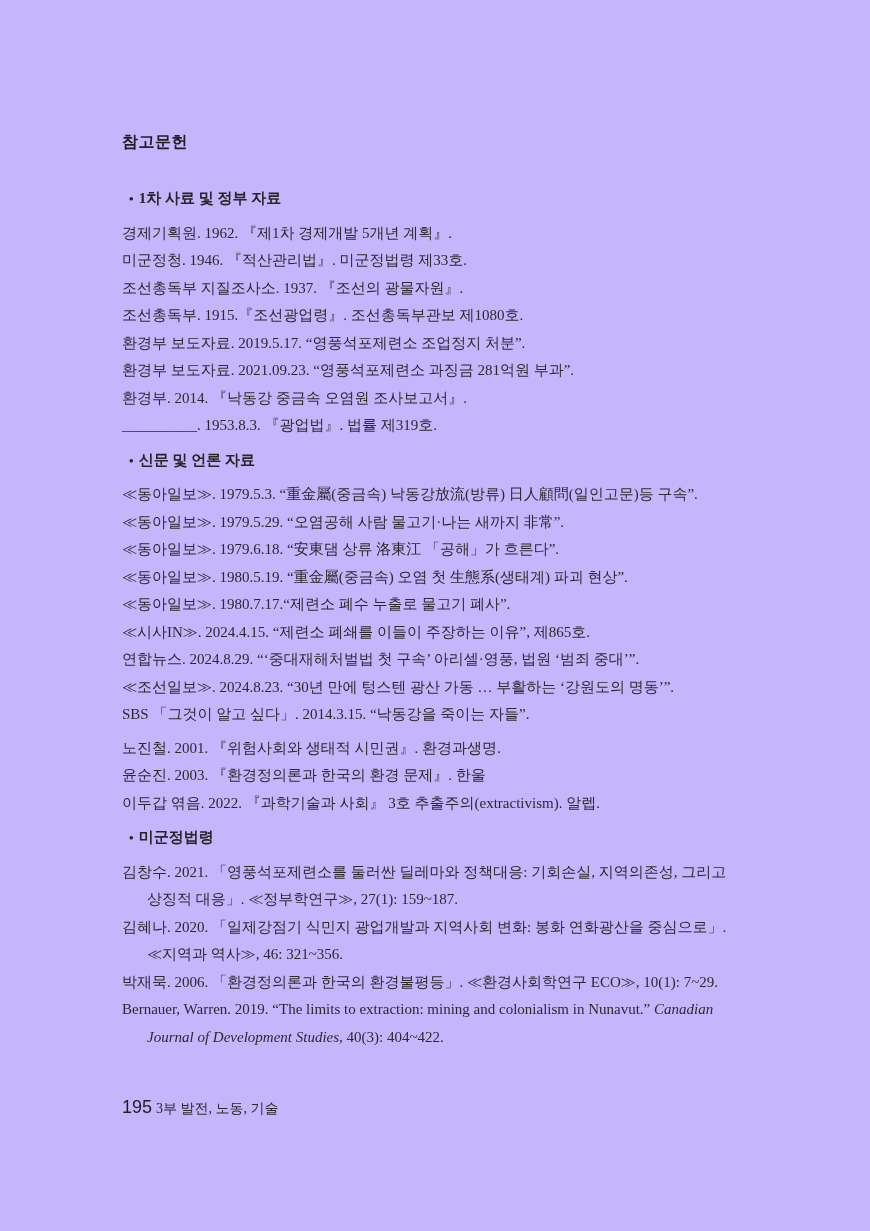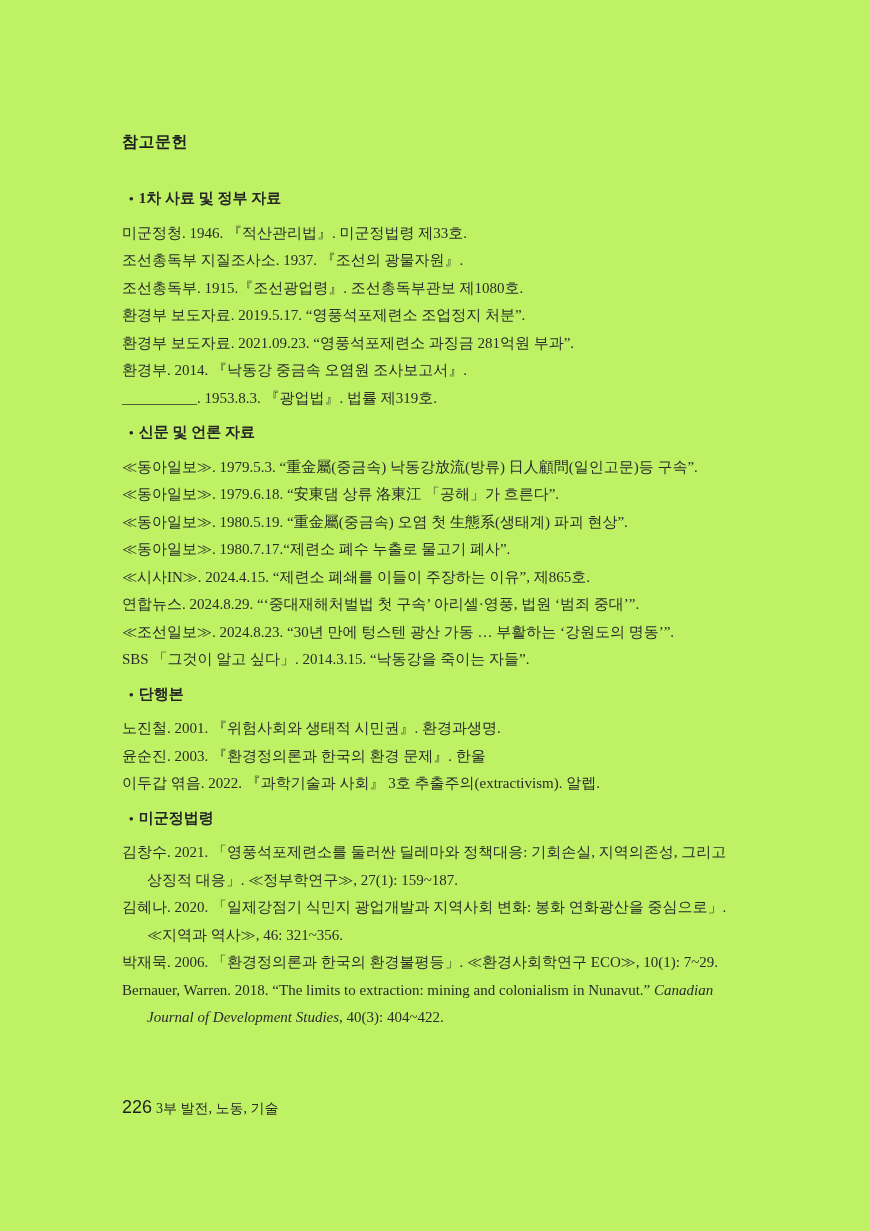--- a/index.html
+++ b/index.html
@@ -8,21 +8,21 @@
     height: 1231px;
     background: #ffffff;
     position: relative;
     font-family: "Liberation Serif", "DejaVu Serif", serif;
     color: #2b2b2b;
     overflow: hidden;
   }
   .page {
     position: absolute;
     inset: 0;
-    background: #bef264;
+    background: #c4b5fd;
   }
   .title {
     position: absolute;
     left: 122px;
     top: 132px;
     margin: 0;
     font-family: "Liberation Sans", "DejaVu Sans", sans-serif;
     font-size: 16px;
     font-weight: 700;
     color: #1f1f1f;
@@ -73,51 +73,52 @@
 </style>
 </head>
 <body>
 
 <div class="page">
   <h1 class="title">참고문헌</h1>
 
   <main class="refs" id="sections">
       <section>
         <h2 class="sec-h"><span class="bullet">• </span><span>1차 사료 및 정부 자료</span></h2>
+        <p class="entry"><span>경제기획원. 1962. 『제1차 경제개발 5개년 계획』.</span></p>
         <p class="entry"><span>미군정청. 1946. 『적산관리법』. 미군정법령 제33호.</span></p>
         <p class="entry"><span>조선총독부 지질조사소. 1937. 『조선의 광물자원』.</span></p>
         <p class="entry"><span>조선총독부. 1915.『조선광업령』. 조선총독부관보 제1080호.</span></p>
         <p class="entry"><span>환경부 보도자료. 2019.5.17. “영풍석포제련소 조업정지 처분”.</span></p>
         <p class="entry"><span>환경부 보도자료. 2021.09.23. “영풍석포제련소 과징금 281억원 부과”.</span></p>
         <p class="entry"><span>환경부. 2014. 『낙동강 중금속 오염원 조사보고서』.</span></p>
         <p class="entry"><span>__________. 1953.8.3. 『광업법』. 법률 제319호.</span></p>
       </section>
       <section>
         <h2 class="sec-h"><span class="bullet">• </span><span>신문 및 언론 자료</span></h2>
         <p class="entry"><span>≪동아일보≫. 1979.5.3. “重金屬(중금속) 낙동강放流(방류) 日人顧問(일인고문)등 구속”.</span></p>
+        <p class="entry"><span>≪동아일보≫. 1979.5.29. “오염공해 사람 물고기·나는 새까지 非常”.</span></p>
         <p class="entry"><span>≪동아일보≫. 1979.6.18. “安東댐 상류 洛東江 「공해」가 흐른다”.</span></p>
         <p class="entry"><span>≪동아일보≫. 1980.5.19. “重金屬(중금속) 오염 첫 生態系(생태계) 파괴 현상”.</span></p>
         <p class="entry"><span>≪동아일보≫. 1980.7.17.“제련소 폐수 누출로 물고기 폐사”.</span></p>
         <p class="entry"><span>≪시사IN≫. 2024.4.15. “제련소 폐쇄를 이들이 주장하는 이유”, 제865호.</span></p>
         <p class="entry"><span>연합뉴스. 2024.8.29. “‘중대재해처벌법 첫 구속’ 아리셀·영풍, 법원 ‘범죄 중대’”.</span></p>
         <p class="entry"><span>≪조선일보≫. 2024.8.23. “30년 만에 텅스텐 광산 가동 … 부활하는 ‘강원도의 명동’”.</span></p>
         <p class="entry"><span>SBS 「그것이 알고 싶다」. 2014.3.15. “낙동강을 죽이는 자들”.</span></p>
       </section>
       <section>
-        <h2 class="sec-h"><span class="bullet">• </span><span>단행본</span></h2>
         <p class="entry"><span>노진철. 2001. 『위험사회와 생태적 시민권』. 환경과생명.</span></p>
         <p class="entry"><span>윤순진. 2003. 『환경정의론과 한국의 환경 문제』. 한울</span></p>
         <p class="entry"><span>이두갑 엮음. 2022. 『과학기술과 사회』 3호 추출주의(extractivism). 알렙.</span></p>
       </section>
       <section>
         <h2 class="sec-h"><span class="bullet">• </span><span>미군정법령</span></h2>
         <p class="entry"><span>김창수. 2021. 「영풍석포제련소를 둘러싼 딜레마와 정책대응: 기회손실, 지역의존성, 그리고 상징적 대응」. ≪정부학연구≫, 27(1): 159~187.</span></p>
         <p class="entry"><span>김혜나. 2020. 「일제강점기 식민지 광업개발과 지역사회 변화: 봉화 연화광산을 중심으로」. ≪지역과 역사≫, 46: 321~356.</span></p>
         <p class="entry"><span>박재묵. 2006. 「환경정의론과 한국의 환경불평등」. ≪환경사회학연구 ECO≫, 10(1): 7~29.</span></p>
-        <p class="entry"><span>Bernauer, Warren. 2018. “The limits to extraction: mining and colonialism in Nunavut.” </span><em>Canadian Journal of Development Studies</em><span>, 40(3): 404~422.</span></p>
+        <p class="entry"><span>Bernauer, Warren. 2019. “The limits to extraction: mining and colonialism in Nunavut.” </span><em>Canadian Journal of Development Studies</em><span>, 40(3): 404~422.</span></p>
       </section>
     </main>
 
   <footer class="footer">
-    <span class="pnum">226</span>
+    <span class="pnum">195</span>
     <span class="ptitle">3부 발전, 노동, 기술</span>
   </footer>
 </div>
 
 </body></html>

